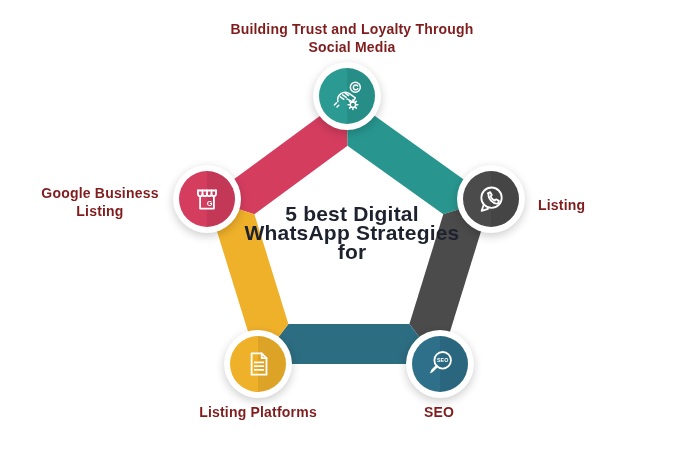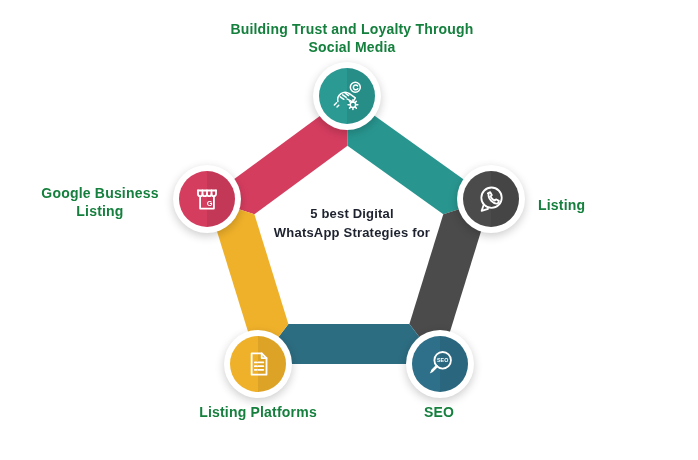--- a/index.html
+++ b/index.html
@@ -17,27 +17,27 @@
   .disc{
     position:relative;width:56px;height:56px;border-radius:50%;
     display:flex;align-items:center;justify-content:center;overflow:hidden;
   }
   .disc::after{
     content:"";position:absolute;top:0;right:0;width:50%;height:100%;
     background:rgba(0,0,0,0.08);
   }
   .disc svg{position:relative;z-index:2;}
   .label{
-    position:absolute;color:#15803d;font-weight:bold;font-size:14px;
+    position:absolute;color:#7f1d1d;font-weight:bold;font-size:14px;
     line-height:18px;letter-spacing:.2px;
   }
   .label.center-align{text-align:center;}
   .center-title{
     position:absolute;left:239px;top:204px;width:226px;text-align:center;
-    color:#1d222e;font-weight:bold;font-size:13px;line-height:19px;letter-spacing:.2px;
+    color:#1d222e;font-weight:bold;font-size:21px;line-height:19px;letter-spacing:.2px;
   }
 </style>
 </head>
 <body>
 
 <div class="stage">
 
   <svg class="pentagon-svg" width="698" height="460" viewBox="0 0 698 460">
     <polygon points="207,199 347,96 347.5,145.7 254.4,214.2" fill="#d53d5f"></polygon>
     <polygon points="347,96 491,199 443.3,214.2 347.5,145.7" fill="#28968f"></polygon>

